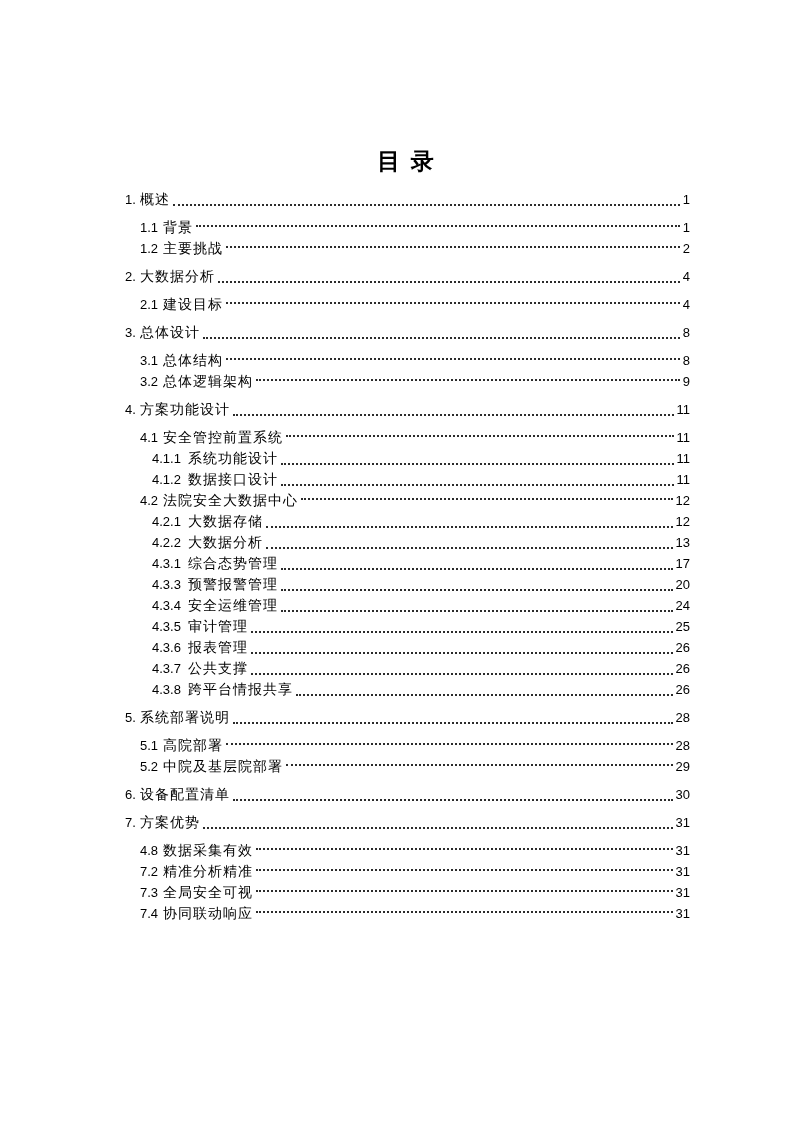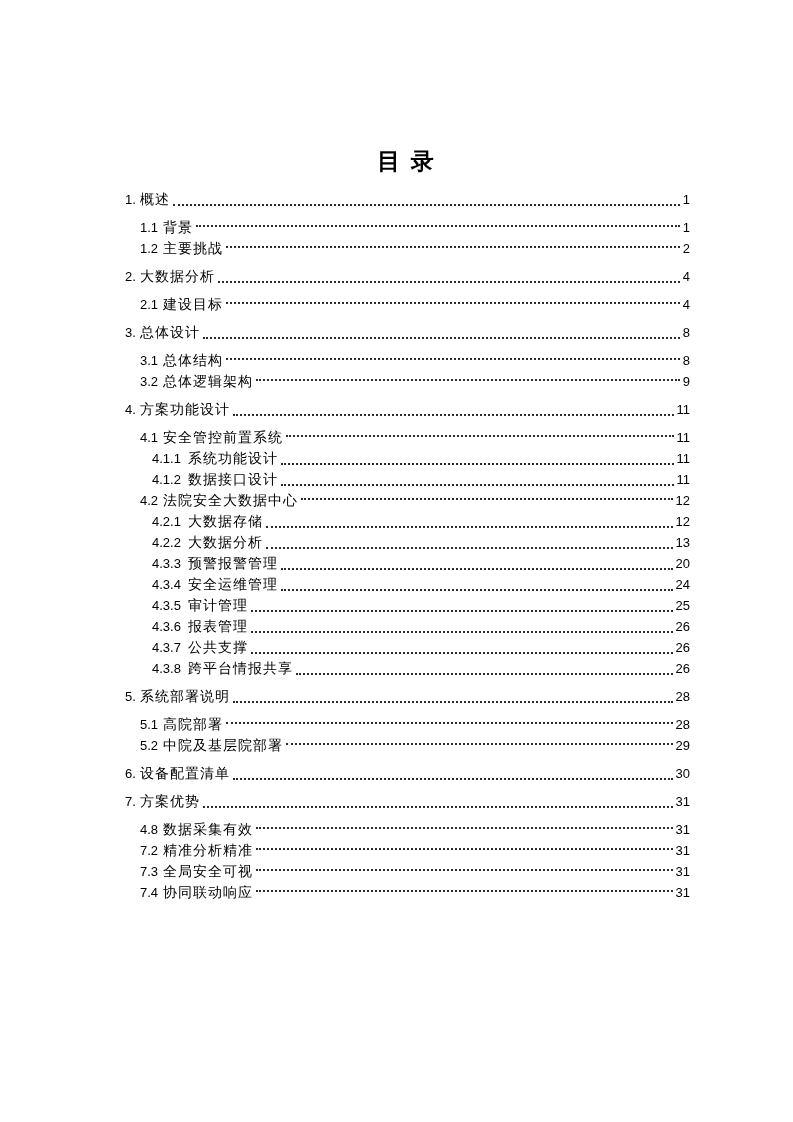--- a/index.html
+++ b/index.html
@@ -160,20 +160,26 @@
         <span class="leader"></span>
         <span class="pg">12</span>
       </div>
       <div class="toc-row level-3">
         <span class="num">4.2.2</span>
         <span class="label">大数据分析</span>
         <span class="leader"></span>
         <span class="pg">13</span>
       </div>
       <div class="toc-row level-3">
+        <span class="num">4.3.1</span>
+        <span class="label">综合态势管理</span>
+        <span class="leader"></span>
+        <span class="pg">17</span>
+      </div>
+      <div class="toc-row level-3">
         <span class="num">4.3.3</span>
         <span class="label">预警报警管理</span>
         <span class="leader"></span>
         <span class="pg">20</span>
       </div>
       <div class="toc-row level-3">
         <span class="num">4.3.4</span>
         <span class="label">安全运维管理</span>
         <span class="leader"></span>
         <span class="pg">24</span>

